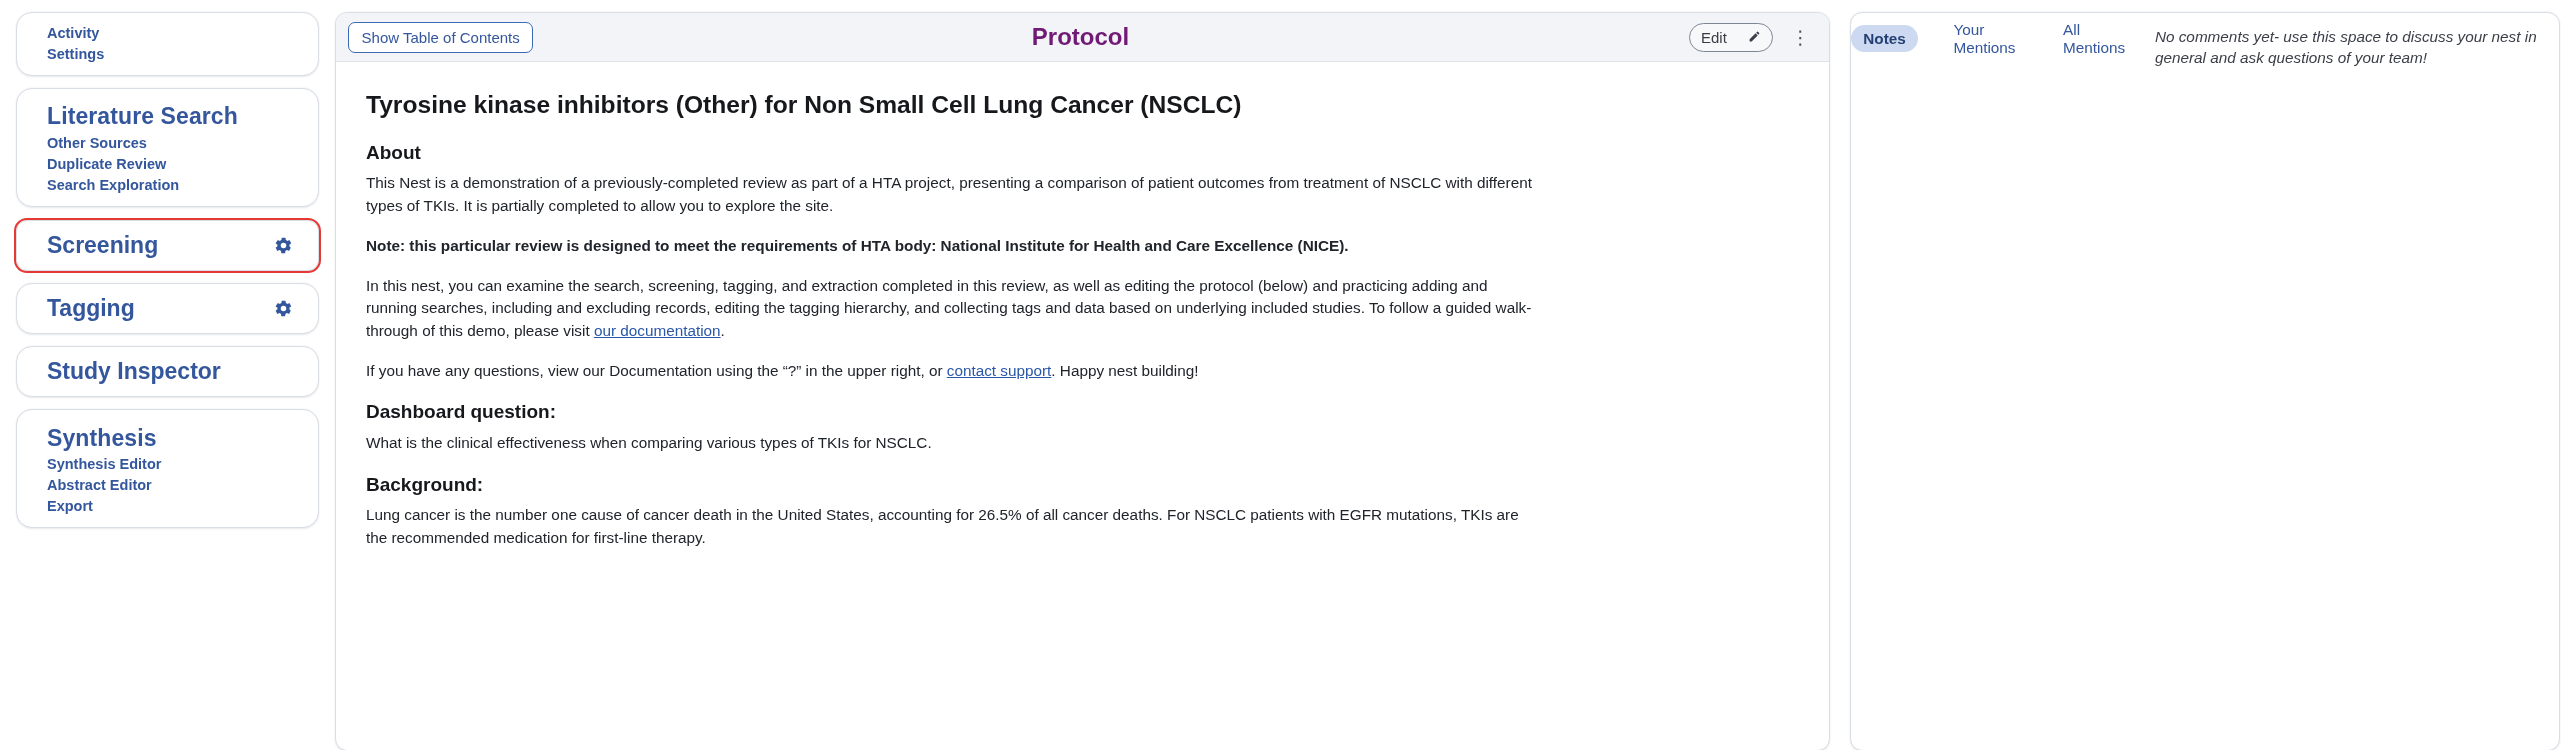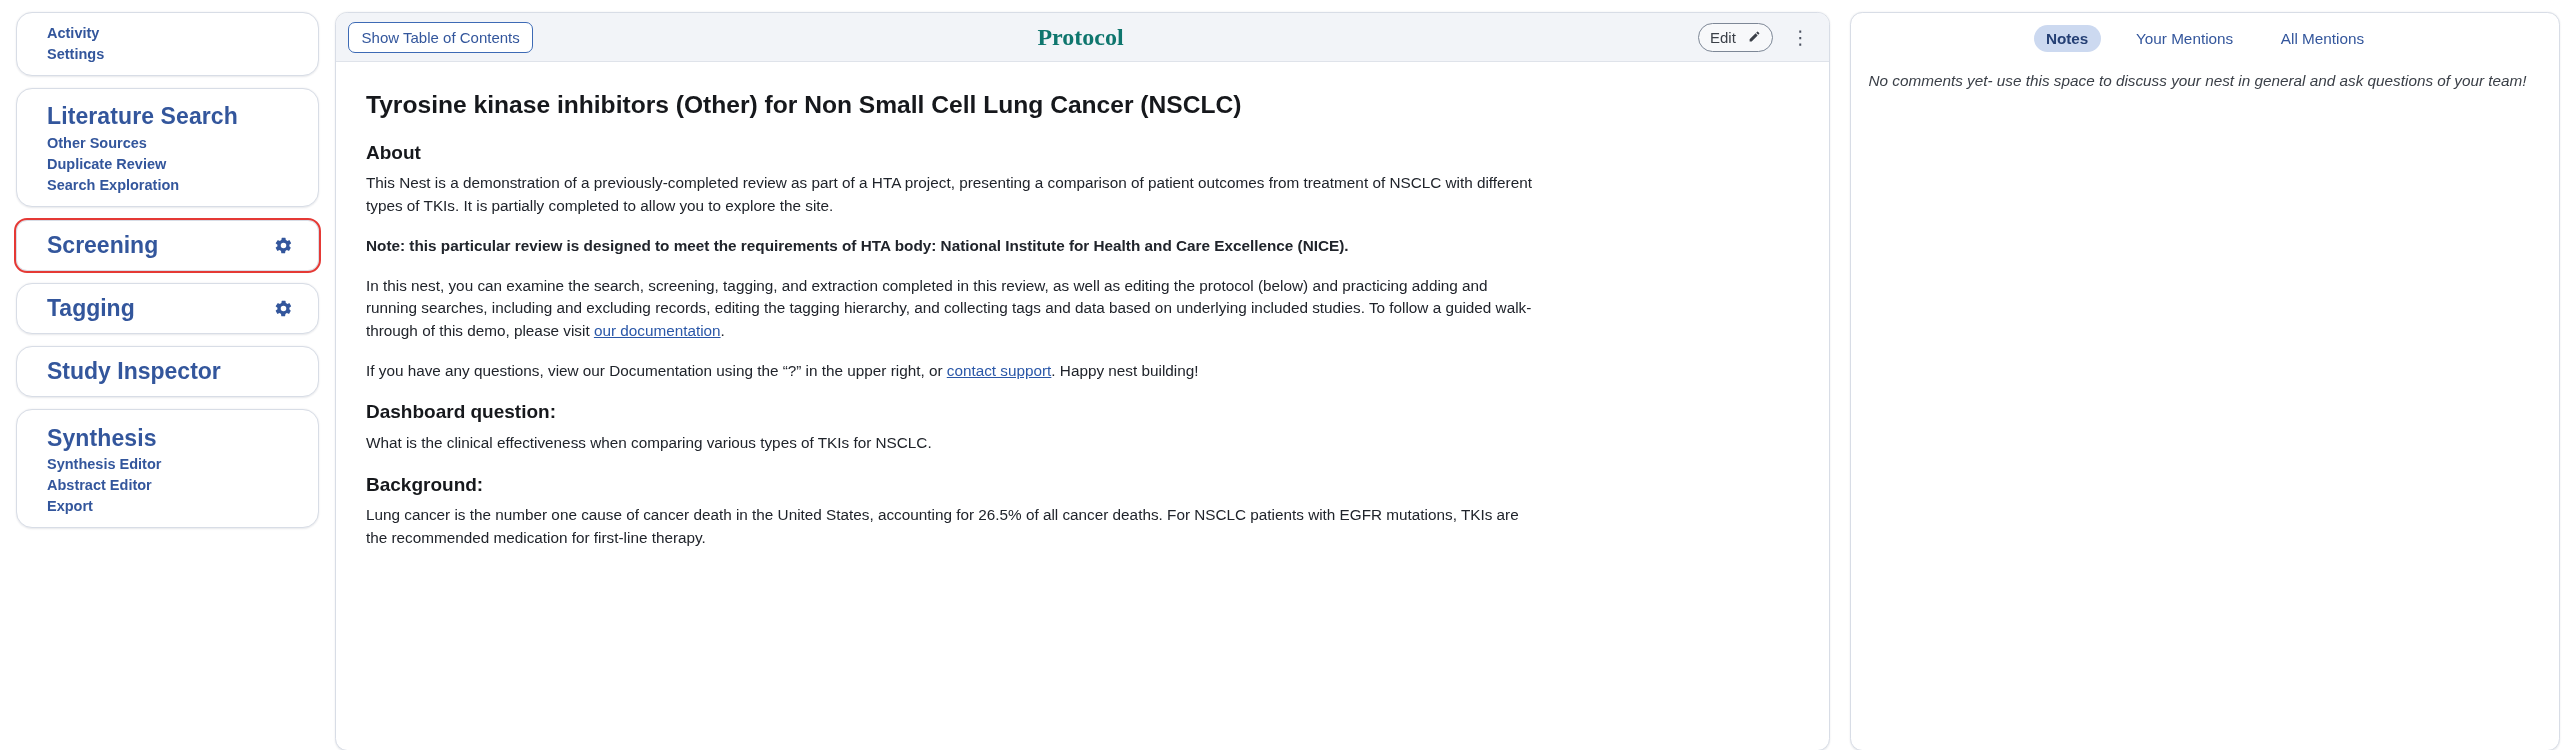--- a/index.html
+++ b/index.html
@@ -120,35 +120,34 @@
     cursor: pointer;
     font-family: "Liberation Sans", sans-serif;
     white-space: nowrap;
   }
   .center-title {
     position: absolute;
     left: 0; right: 4px;
     text-align: center;
     font-size: 24px;
     font-weight: bold;
-    color: #0f766e;
+    color: #701a75;
     pointer-events: none;
-    font-family: Liberation Serif, serif;
   }
   .toolbar-right {
     margin-left: auto;
     display: flex;
     align-items: center;
     gap: 10.5px;
     z-index: 2;
   }
   .edit-btn {
     display: inline-flex;
     align-items: center;
-    gap: 12px;
+    gap: 21px;
     border: 0.9px solid #7d8796;
     border-radius: 16px;
     background: #f7f8fa;
     color: #3a3f47;
     font-size: 15px;
     padding: 5.3px 11.4px;
     cursor: pointer;
   }
   .kebab {
     font-size: 19px;
@@ -187,21 +186,21 @@
 
   
   .right {
     flex: 0 0 710px;
     border: 0.9px solid #d8dde6;
     border-radius: 12.3px;
     background: #ffffff;
     box-shadow: 0 0.9px 1.8px rgba(20,30,60,.10);
     overflow: hidden;
     display: flex;
-    flex-direction: column;
+    flex-direction: row;
   }
   .tabs {
     height: 44px;
     flex: 0 0 44px;
     display: flex;
     align-items: center;
     justify-content: center;
     gap: 23px;
     padding-top: 7px;
   }

